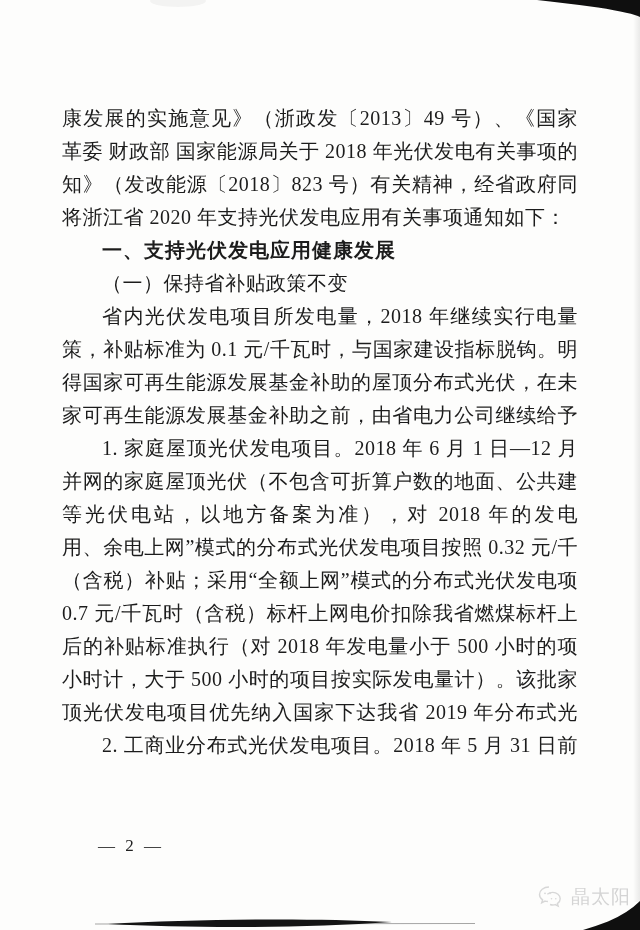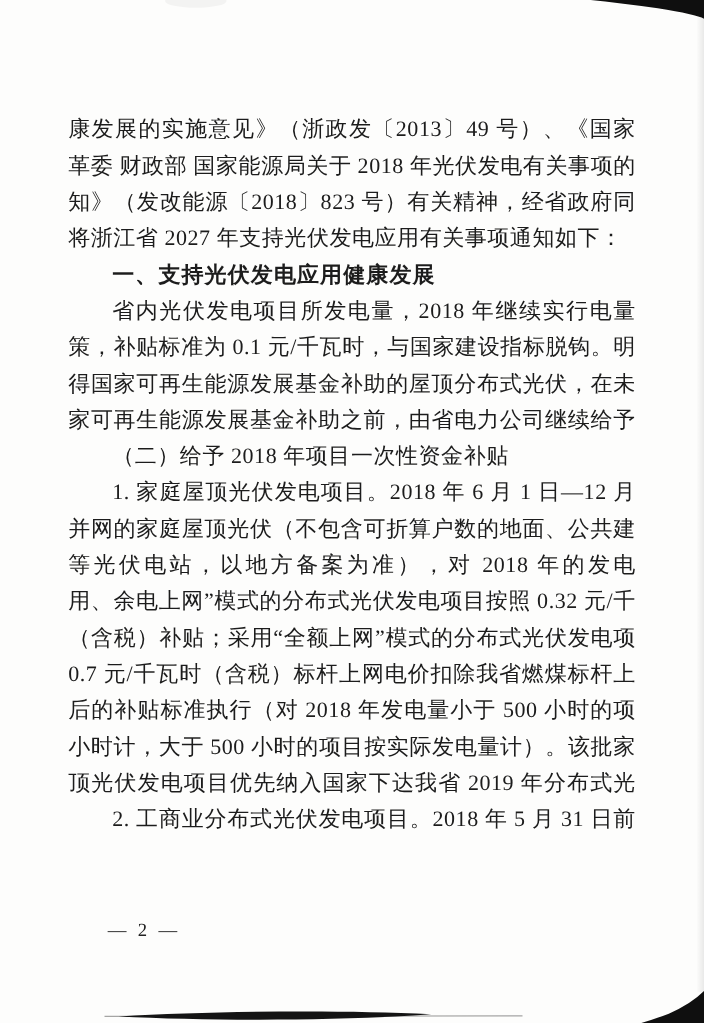--- a/index.html
+++ b/index.html
@@ -76,41 +76,56 @@
 </style>
 </head>
 <body>
 
 <div id="page">
 
   <div id="text-block">
     <div class="line">康发展的实施意见》（浙政发〔2013〕49 号）、《国家发展改</div>
     <div class="line">革委 财政部 国家能源局关于 2018 年光伏发电有关事项的通</div>
     <div class="line">知》（发改能源〔2018〕823 号）有关精神，经省政府同意，现</div>
-    <div class="line short">将浙江省 2027 年支持光伏发电应用有关事项通知如下：</div>
+    <div class="line short">将浙江省 2020 年支持光伏发电应用有关事项通知如下：</div>
     <div class="line ind h short">一、支持光伏发电应用健康发展</div>
+    <div class="line ind short">（一）保持省补贴政策不变</div>
     <div class="line ind">省内光伏发电项目所发电量，2018 年继续实行电量省补贴政</div>
     <div class="line">策，补贴标准为 0.1 元/千瓦时，与国家建设指标脱钩。明确可获</div>
     <div class="line">得国家可再生能源发展基金补助的屋顶分布式光伏，在未获得国</div>
     <div class="line">家可再生能源发展基金补助之前，由省电力公司继续给予垫付。</div>
-    <div class="line ind short">（二）给予 2018 年项目一次性资金补贴</div>
     <div class="line ind">1. 家庭屋顶光伏发电项目。2018 年 6 月 1 日—12 月 31 日</div>
     <div class="line">并网的家庭屋顶光伏（不包含可折算户数的地面、公共建筑屋顶</div>
     <div class="line">等光伏电站，以地方备案为准），对 2018 年的发电量，“自发自</div>
     <div class="line">用、余电上网”模式的分布式光伏发电项目按照 0.32 元/千瓦时</div>
     <div class="line">（含税）补贴；采用“全额上网”模式的分布式光伏发电项目按照</div>
     <div class="line">0.7 元/千瓦时（含税）标杆上网电价扣除我省燃煤标杆上网电价</div>
     <div class="line">后的补贴标准执行（对 2018 年发电量小于 500 小时的项目按 500</div>
     <div class="line">小时计，大于 500 小时的项目按实际发电量计）。该批家庭屋</div>
     <div class="line">顶光伏发电项目优先纳入国家下达我省 2019 年分布式光伏发电</div>
     <div class="line ind">2. 工商业分布式光伏发电项目。2018 年 5 月 31 日前备案，</div>
   </div>
 
   <div id="page-number">— 2 —</div>
 
+  <div id="watermark">
+    <span style="display:inline-block; line-height:0;">
+      <svg width="30" height="24" viewBox="0 0 30 24">
+        <g fill="none" stroke="#d7d7d7" stroke-width="1.4">
+          <path d="M12 2 C6.5 2 2.5 5.4 2.5 9.4 c0 2.2 1.2 4.1 3.1 5.5 l-0.9 2.9 3.3-1.7 c0.9 0.3 1.9 0.4 2.9 0.4"></path>
+          <path d="M13 19.5 c0.8 0.3 1.7 0.5 2.7 0.5 0.9 0 1.8-0.1 2.6-0.4 l2.9 1.5 -0.8-2.5 c1.7-1.2 2.8-2.9 2.8-4.9 0-3.5-3.4-6.3-7.5-6.3 -2.1 0-4 0.7-5.4 1.9"></path>
+          <circle cx="8" cy="8.3" r="0.9" fill="#d7d7d7" stroke="none"></circle>
+          <circle cx="13" cy="8.3" r="0.9" fill="#d7d7d7" stroke="none"></circle>
+          <circle cx="14.5" cy="13.7" r="0.8" fill="#d7d7d7" stroke="none"></circle>
+          <circle cx="18.8" cy="13.7" r="0.8" fill="#d7d7d7" stroke="none"></circle>
+        </g>
+      </svg>
+    </span>
+    <span class="wm-text">晶太阳</span>
+  </div>
 
   <div id="right-edge-shade"></div>
   <svg id="scan-artifacts" viewBox="0 0 640 930">
 
     <ellipse cx="178" cy="1" rx="28" ry="6" fill="rgba(0,0,0,0.04)"></ellipse>
 
     <path d="M537,0 L640,0 L640,17 Q633,13 598,7.5 Q562,2.5 537,0 Z" fill="#0f0f0f"></path>
 
     <line x1="95" y1="924" x2="475" y2="923.5" stroke="rgba(0,0,0,0.35)" stroke-width="1"></line>
 

